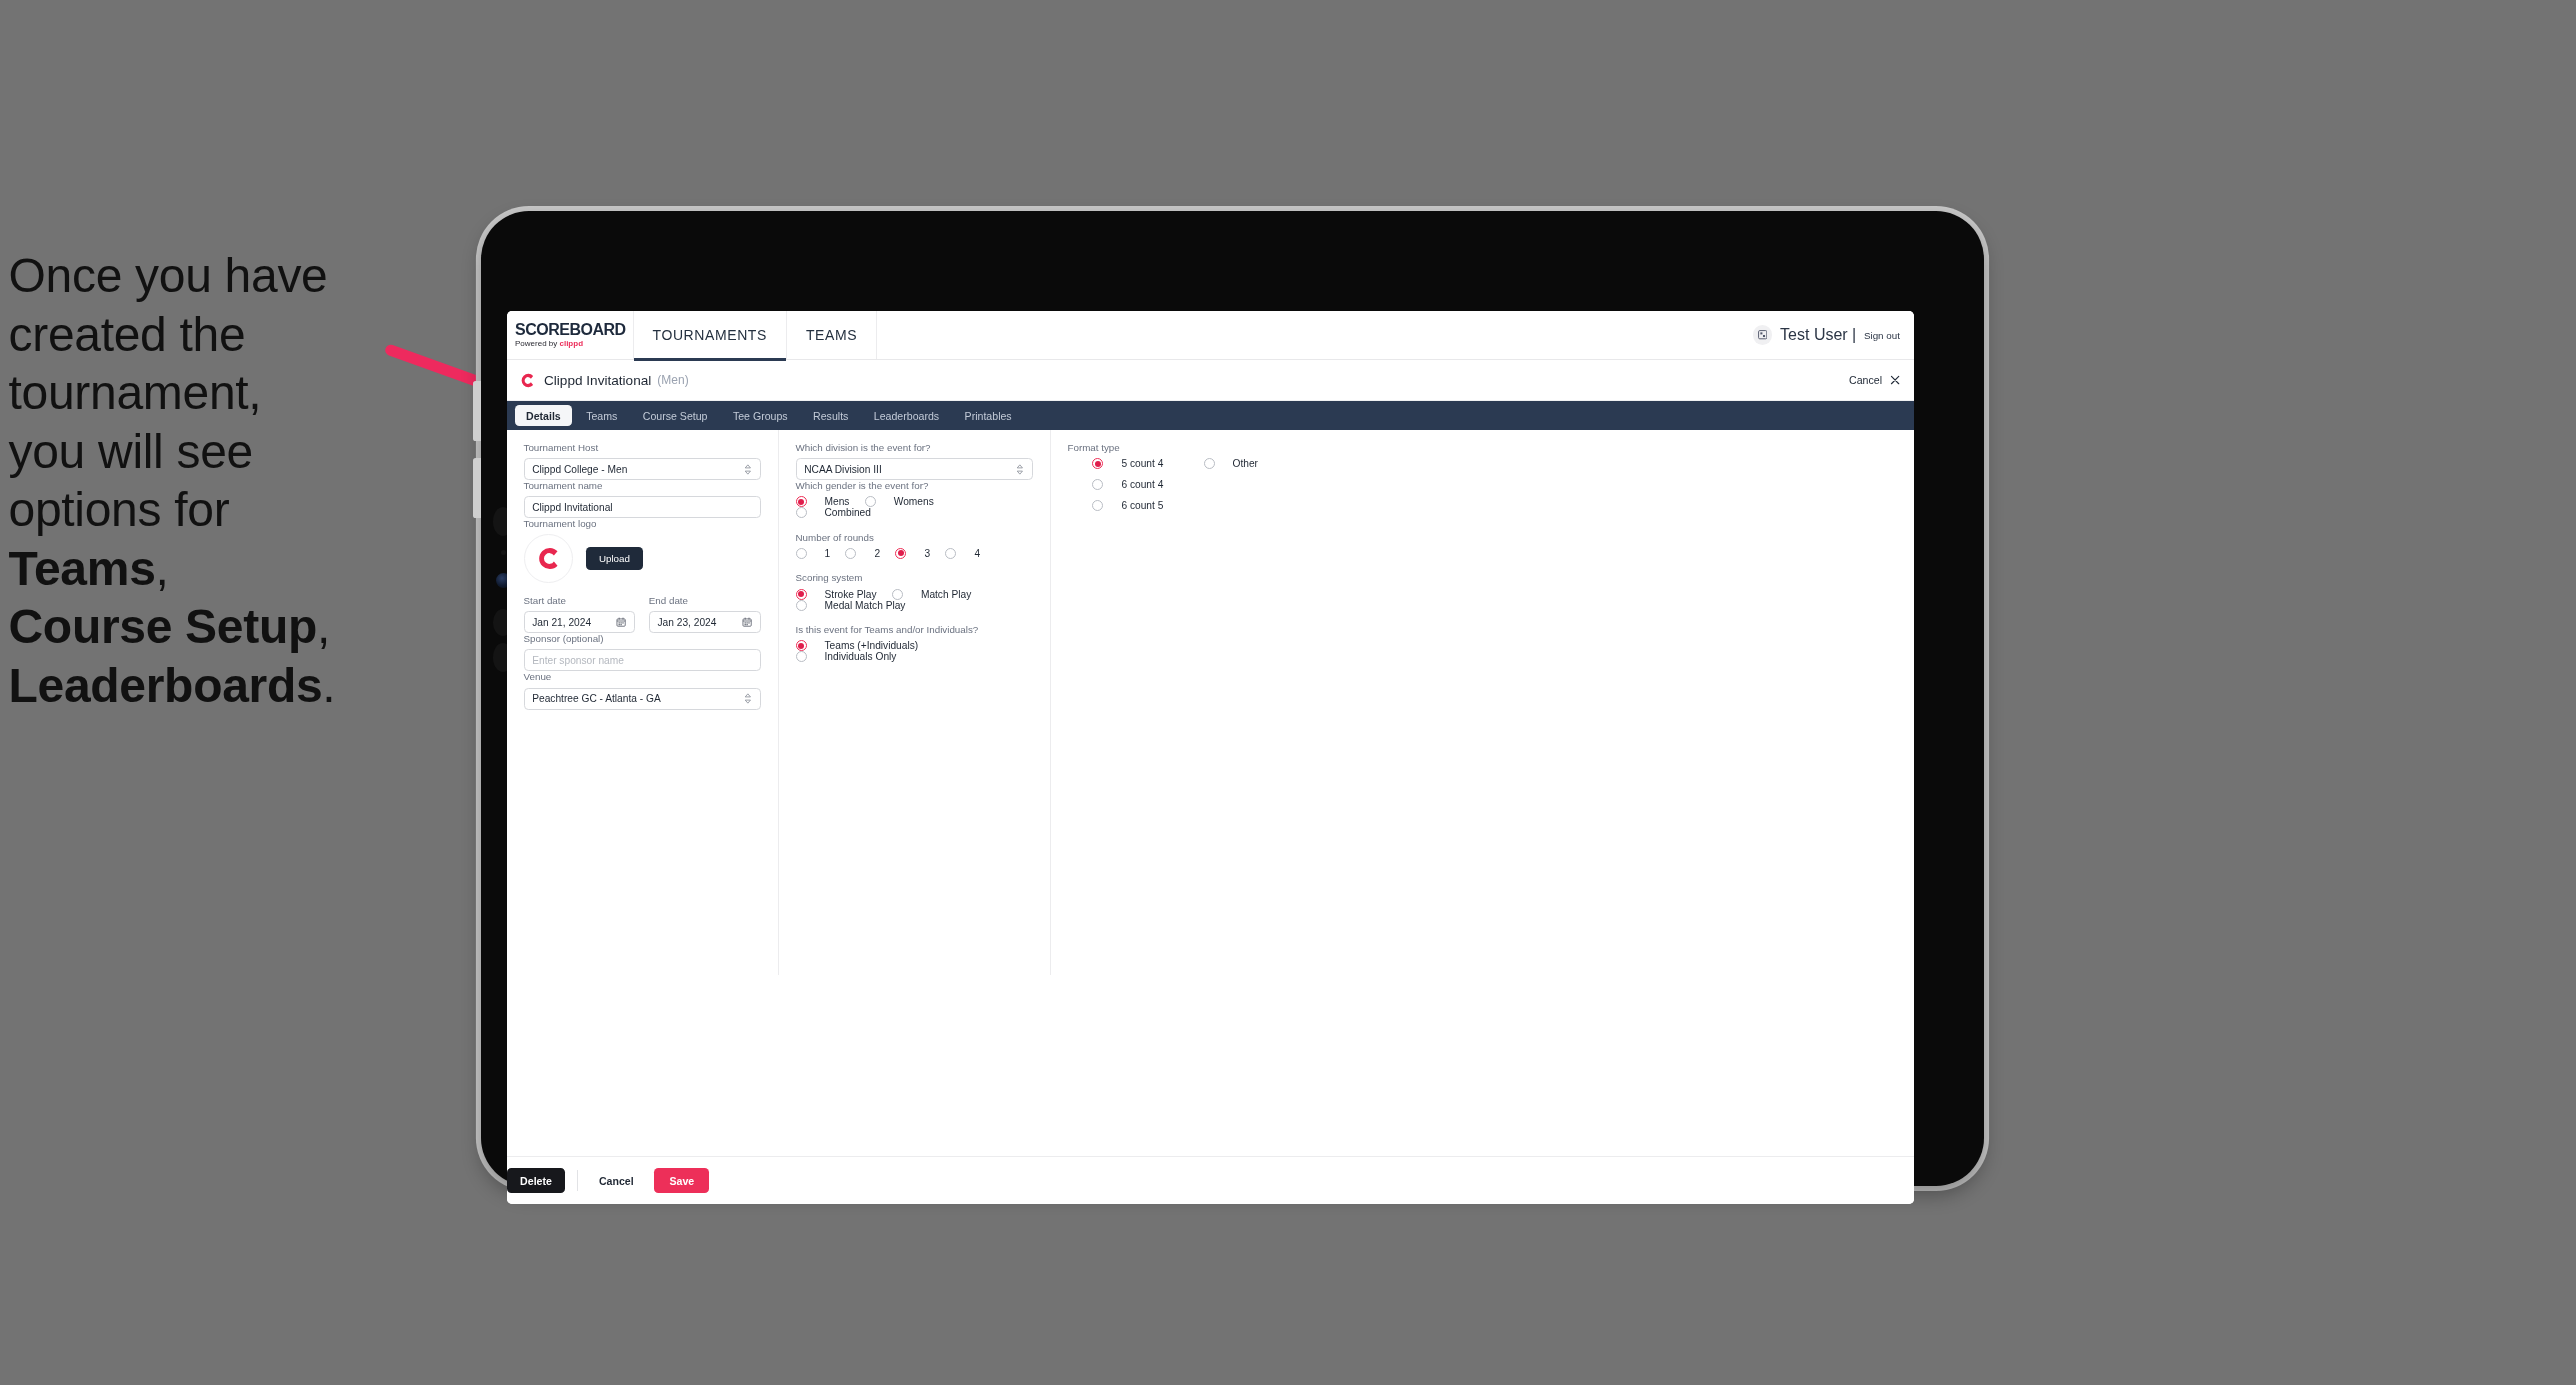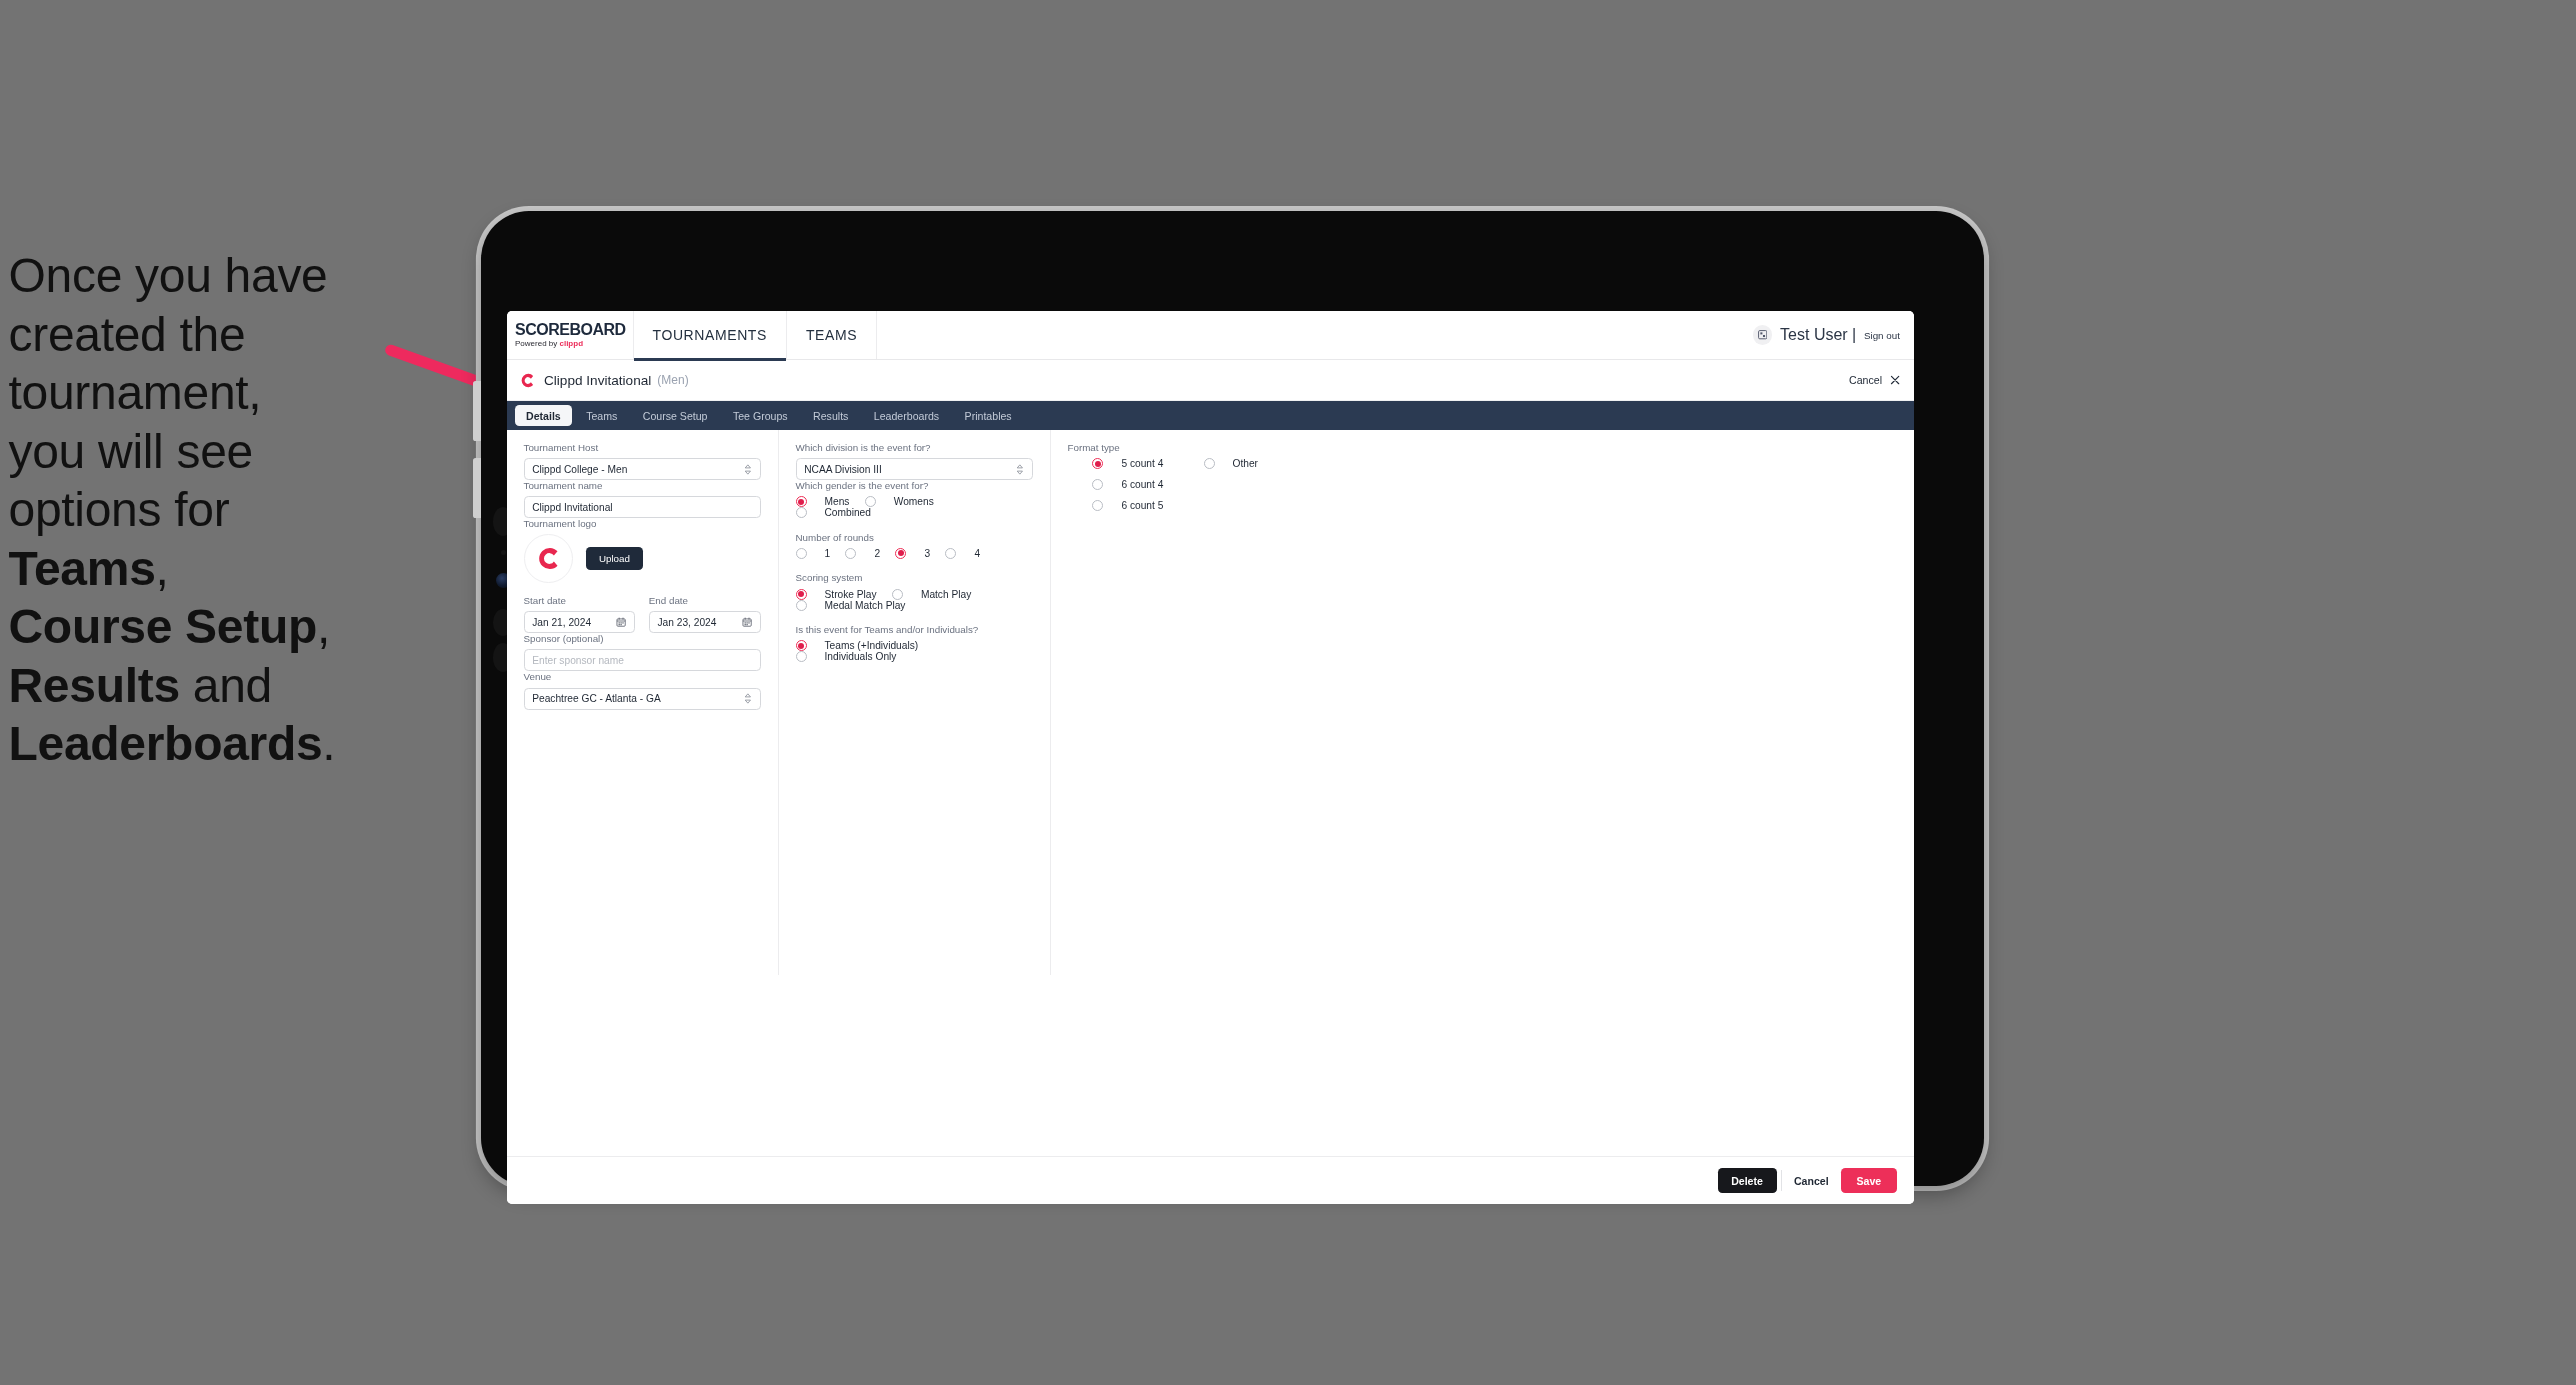--- a/index.html
+++ b/index.html
@@ -187,43 +187,42 @@
 
   
   .fmt-wrap { display:flex; }
   .fmt-left { width: 136px; }
   .fmt-stack .ritem { margin-bottom: 10.2px; }
 
   
   #footer {
     position:absolute; left:0; right:0; bottom:0;
     height: 48px; background:#fff; border-top:0.9px solid #ececee;
-    display:flex; align-items:center; justify-content:flex-end;
-    gap: 4px; padding-right: 17px;
+    display:flex; align-items:center; justify-content:flex-start;
+    gap: 12px; padding-right: 17px;
   }
   .btn { font-size: 10.6px; border-radius:4.3px; cursor:pointer; }
   .btn-delete { background:#17181c; color:#fff; padding: 6.8px 13.6px; font-weight:600; }
   .vdiv { width:0.9px; height:20.4px; background:#e2e3e6; }
   .btn-cancel { color:#1f2733; padding: 6.8px 8.5px; font-weight:600; }
   .btn-save { background:#ed2f59; color:#fff; padding: 6.8px 15.3px; font-weight:600; }
 </style>
 </head>
 <body>
 
 <div id="stage">
 
   <div id="caption">
     <div>Once you have</div>
     <div>created the</div>
     <div>tournament,</div>
     <div>you will see</div>
     <div>options for</div>
     <div><span class="b">Teams</span><span>,</span></div>
     <div><span class="b">Course Setup</span><span>,</span></div>
-    <div><span class="b">Results</span><span> and</span></div>
     <div><span class="b">Leaderboards</span><span>.</span></div>
   </div>
 
   <svg id="arrow" viewBox="0 0 440 220">
     <line x1="58" y1="52" x2="330" y2="150" stroke="#ee2a5e" stroke-width="13" stroke-linecap="round"></line>
     <polygon points="392,173 300,112 310,178 252,176" fill="#ee2a5e"></polygon>
   </svg>
 
   <div id="tablet">
     <div class="side-btn" style="top:170px;  height:60px;"></div>

